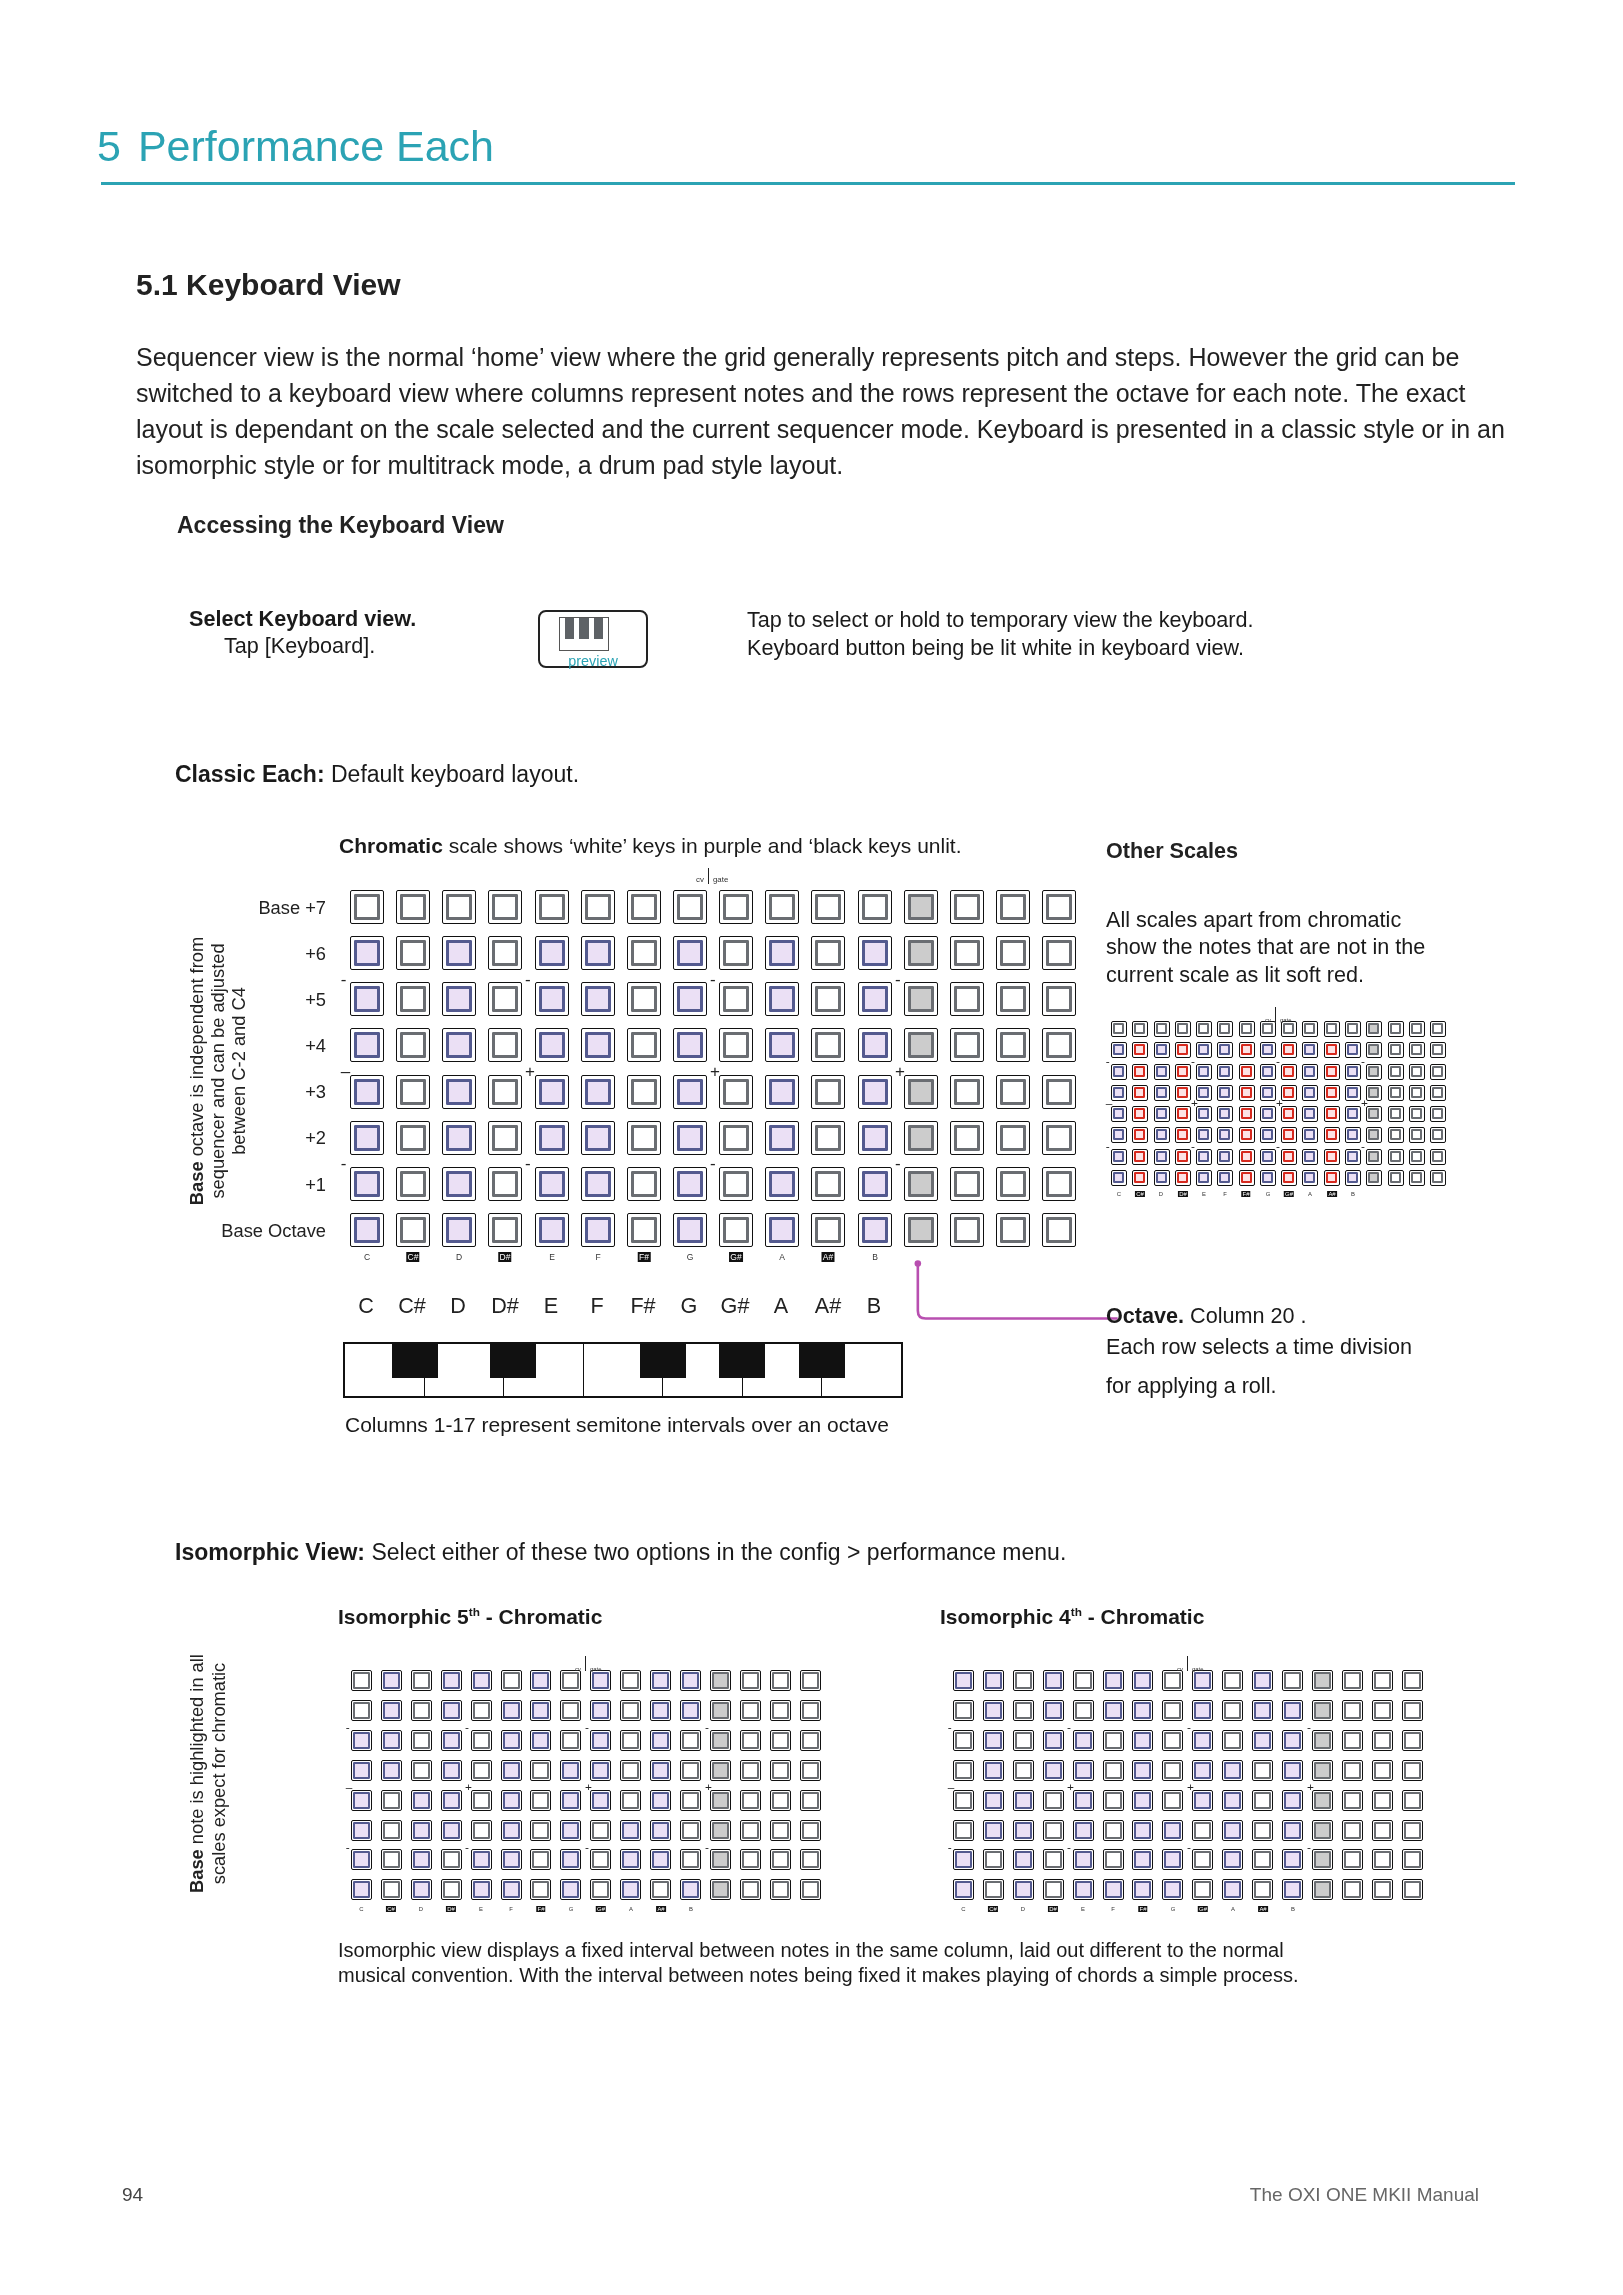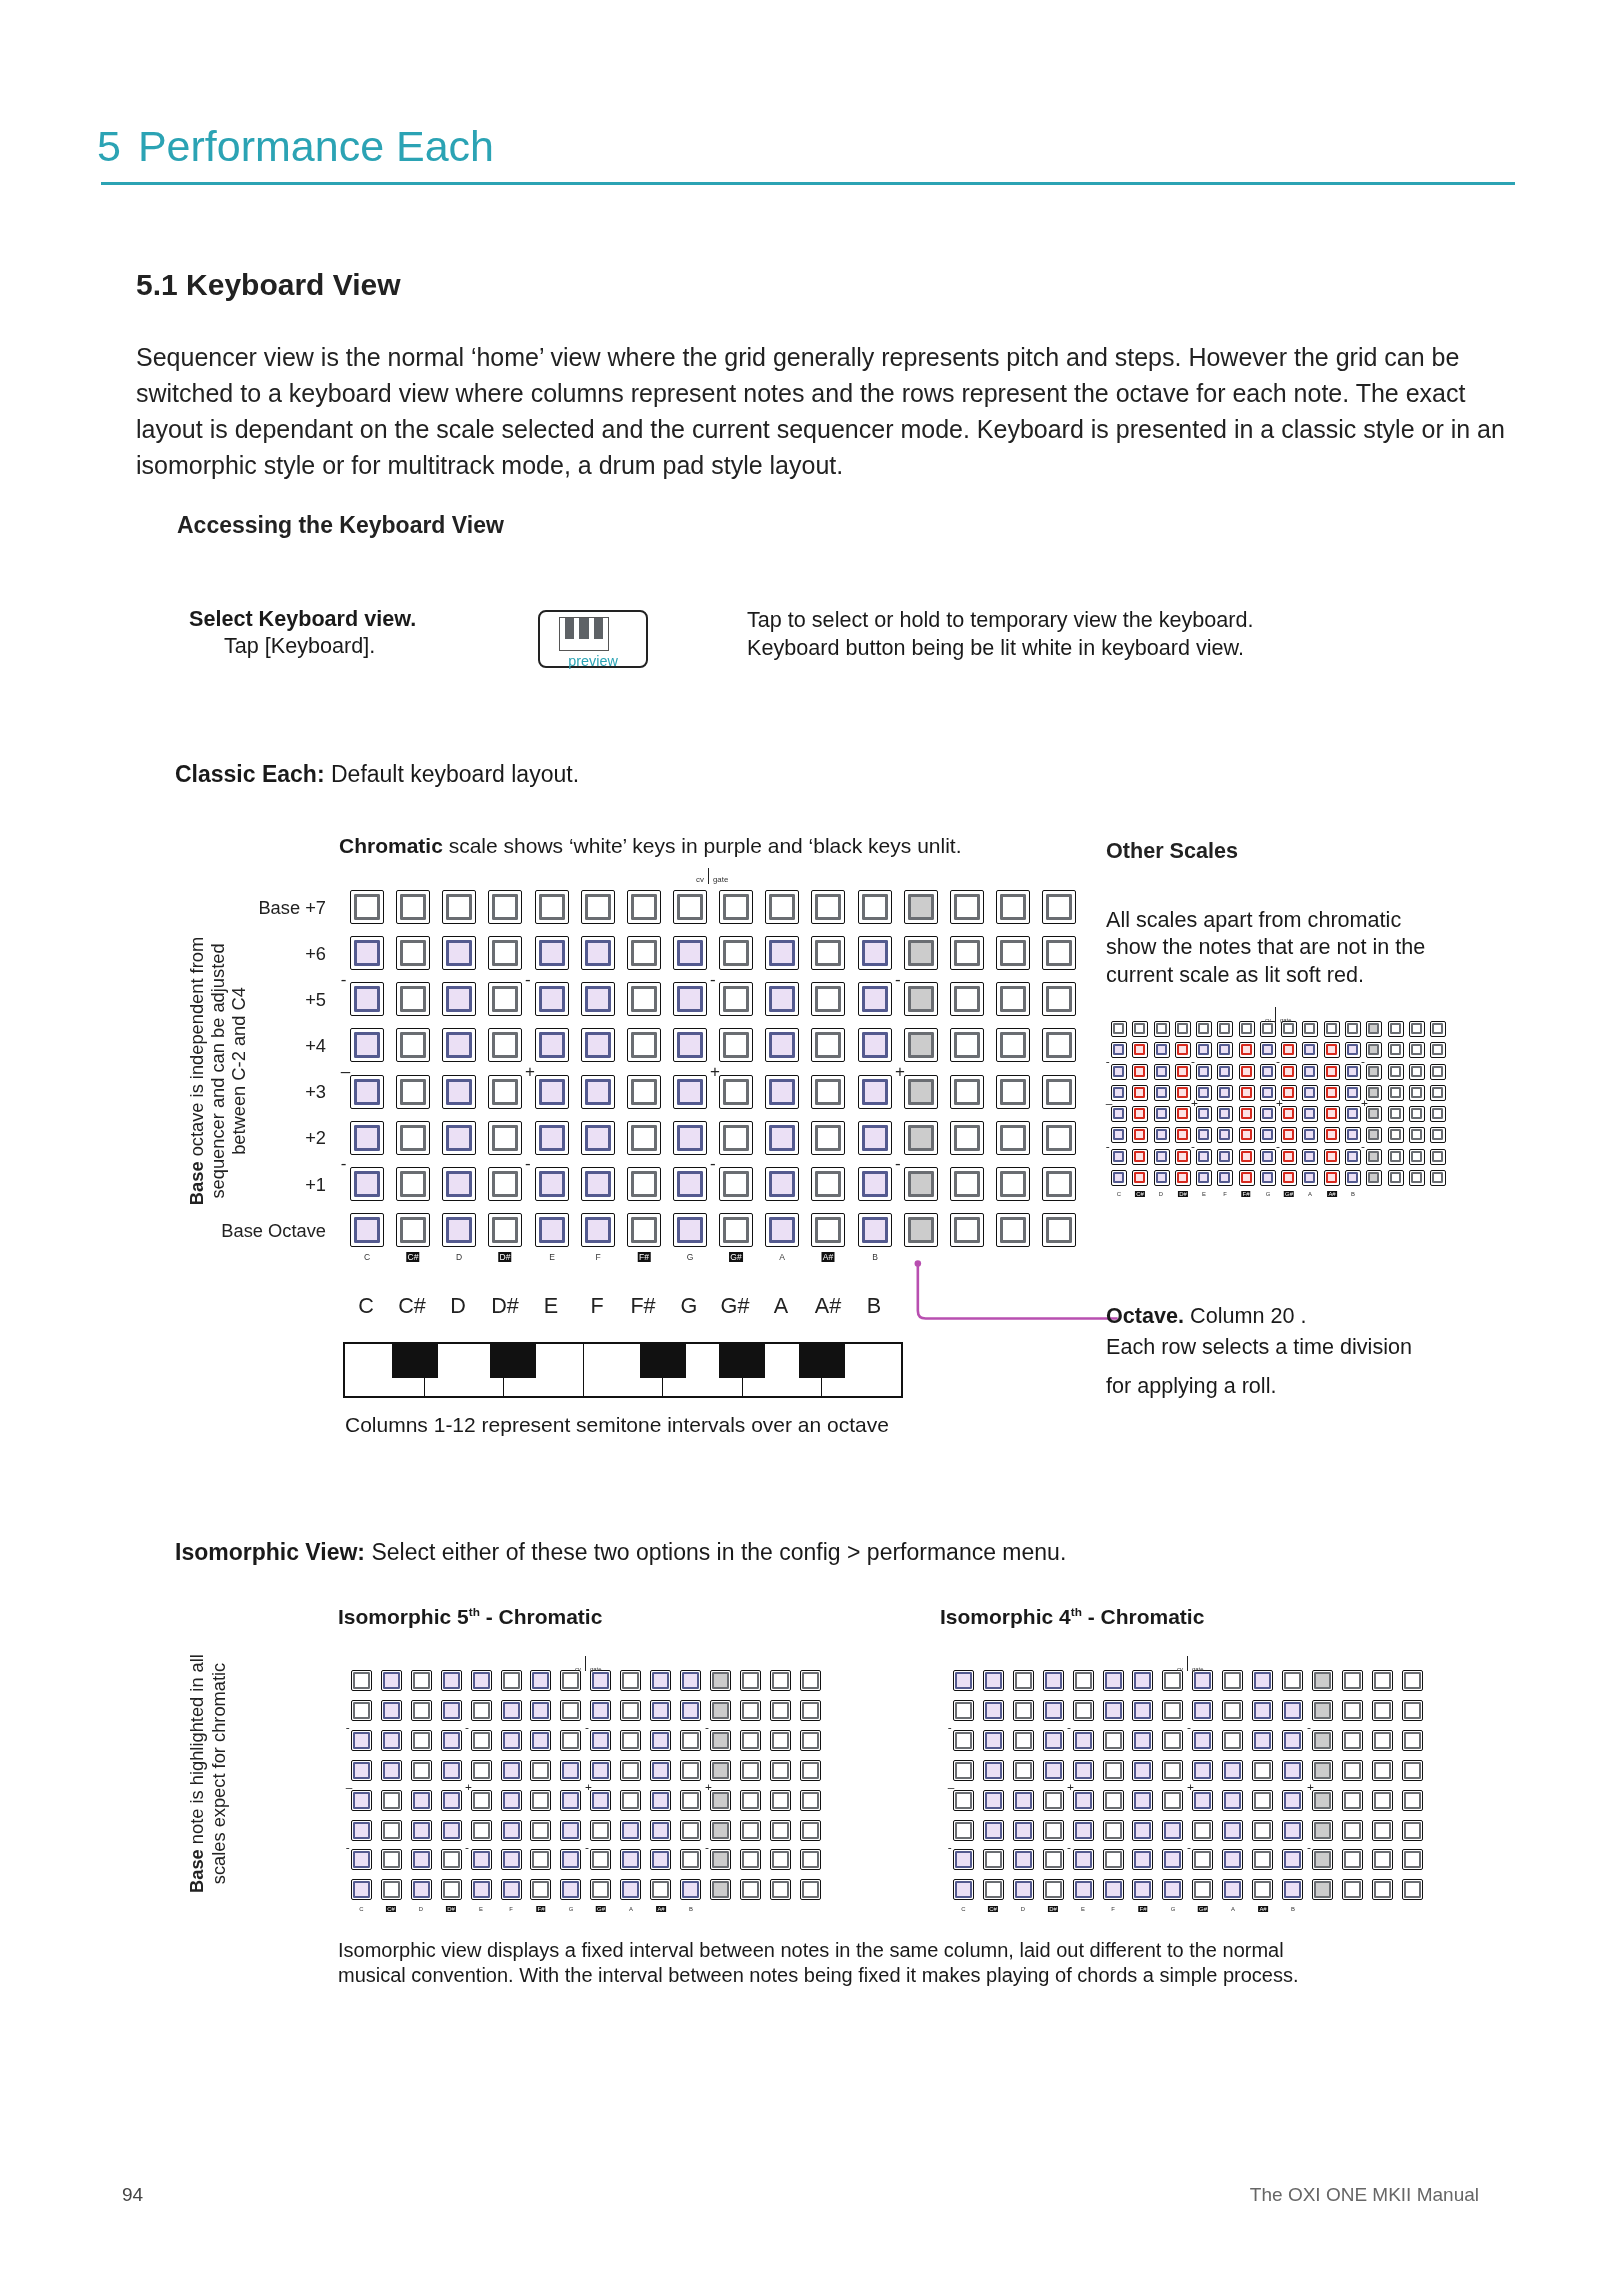--- a/index.html
+++ b/index.html
@@ -536,21 +536,21 @@
     <div class="wk" style="left: 238px; width: 79px;"></div>
     <div class="wk" style="left: 318px; width: 79px;"></div>
     <div class="wk" style="left: 397px; width: 79px;"></div>
     <div class="wk" style="left: 477px; width: 79px; border-right: none;"></div>
     <div class="bk" style="left: 47px;"></div>
     <div class="bk" style="left: 145px;"></div>
     <div class="bk" style="left: 295px;"></div>
     <div class="bk" style="left: 374px;"></div>
     <div class="bk" style="left: 454px;"></div>
   </div>
-<div class="abs" style="left:345px; top:1413px; font-size:21px;">Columns 1-12 represent semitone intervals over an octave</div>
+<div class="abs" style="left:345px; top:1413px; font-size:21px;">Columns 1-17 represent semitone intervals over an octave</div>
 
 <svg class="roller-line" style="left:910px; top:1257px;" width="209" height="72" viewBox="0 0 320 110">
   <circle cx="12" cy="10" r="5" fill="#b84fb0"></circle>
   <path d="M12 10 V82 Q12 94 24 94 H318" fill="none" stroke="#b84fb0" stroke-width="4"></path>
 </svg>
 <div class="abs" style="left:1106px; top:1303px; font-size:21.6px;">
   <b>Octave.</b><span> Column 20 .</span>
 </div>
 <div class="abs body-txt" style="left:1106px; top:1333px;">Each row selects a time division</div>
 <div class="abs body-txt" style="left:1106px; top:1360px;margin-top:12px;">for applying a roll.</div>

